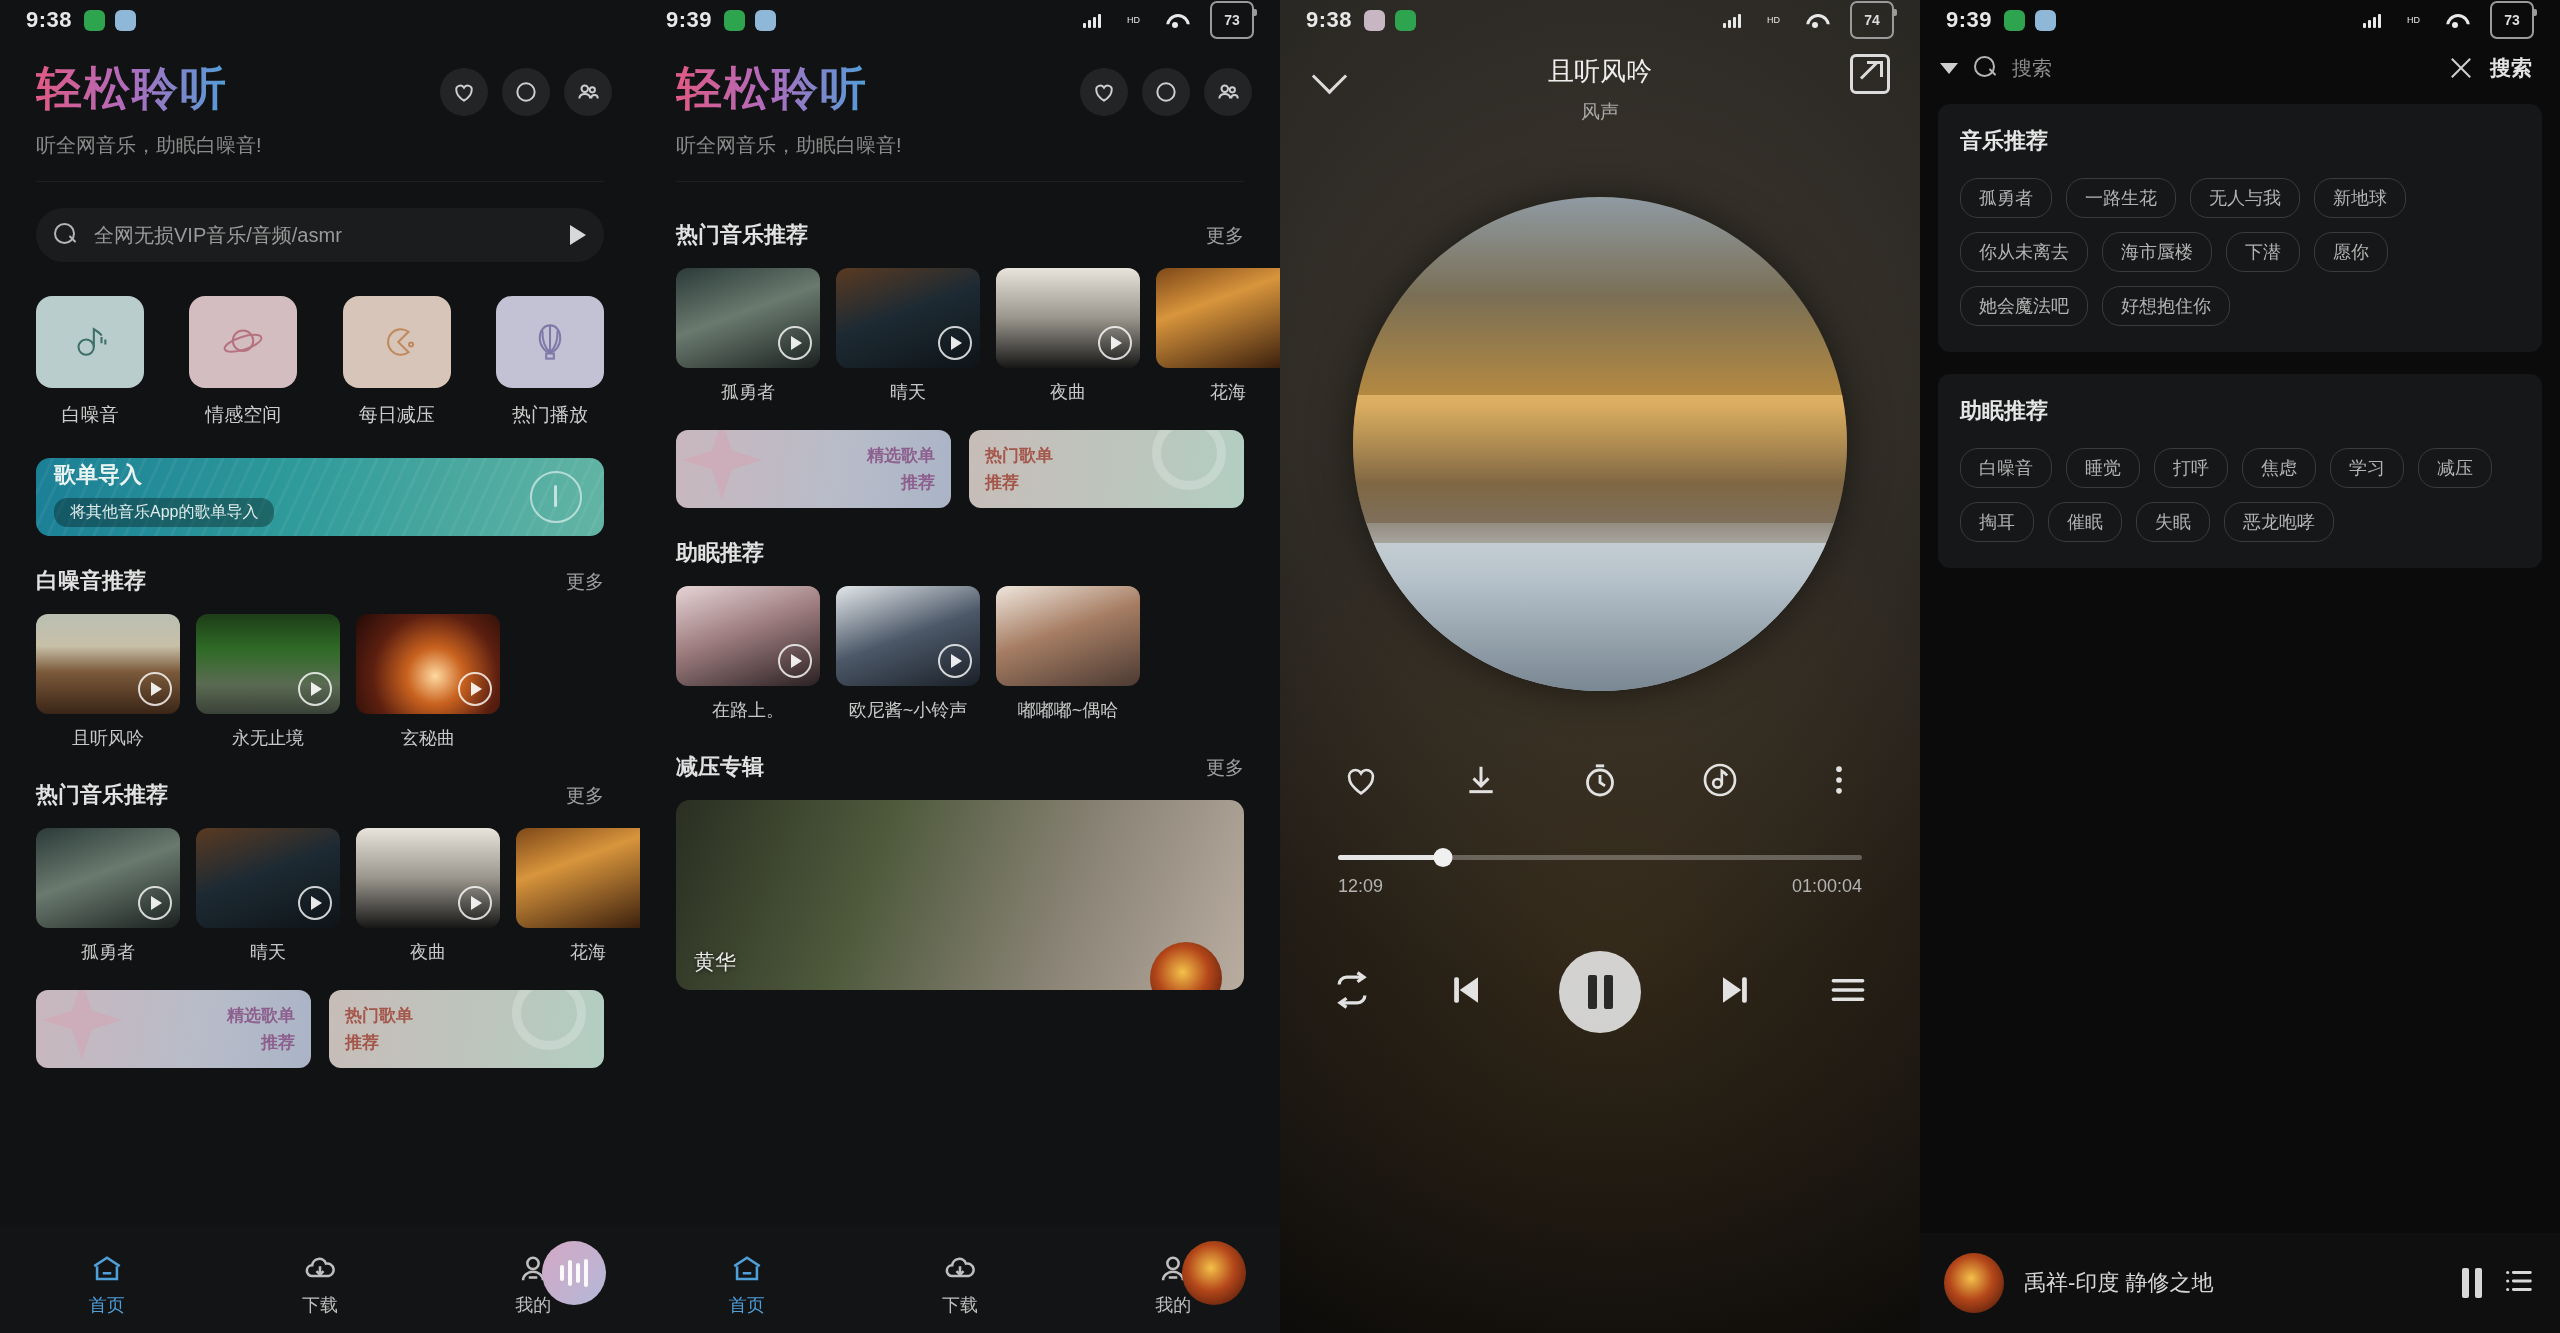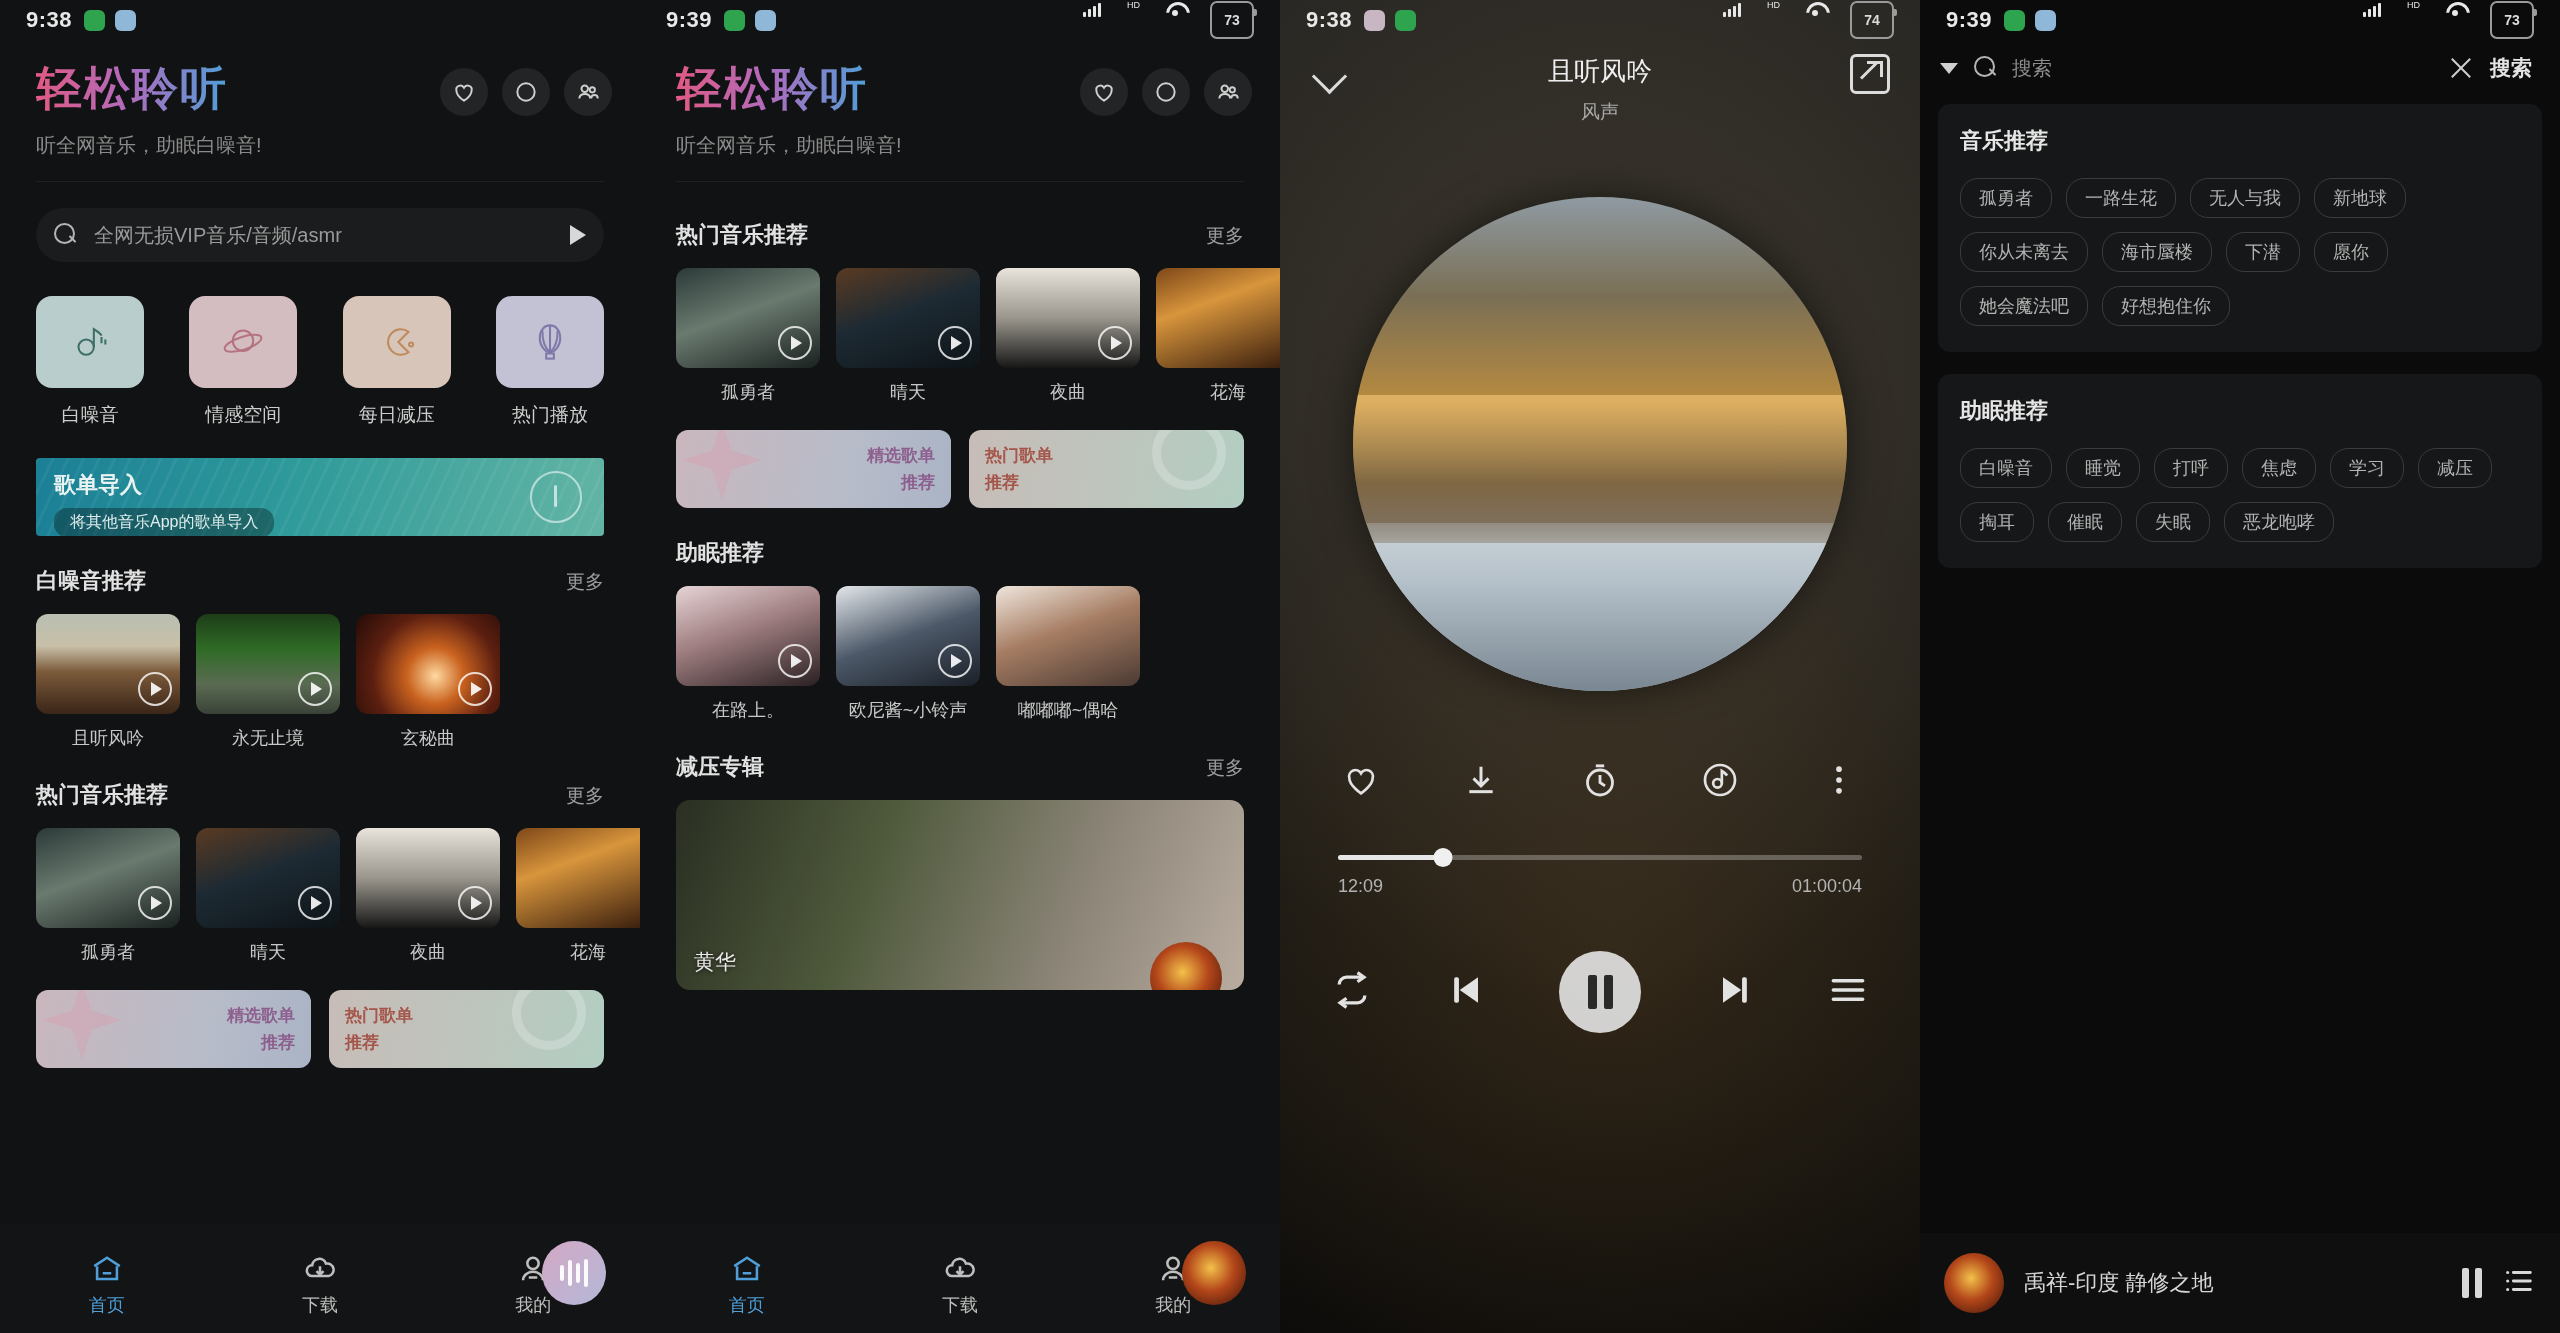--- a/index.html
+++ b/index.html
@@ -18,21 +18,21 @@
 
   
   .statusbar {
     height: 40px; display: flex; align-items: center;
     padding: 0 26px; color: #e8e8e8; font-size: 21px;
     position: relative; z-index: 20;
   }
   .sb-time { font-weight: 600; letter-spacing: .5px; font-size: 22px; }
   .sb-left-icons { display: flex; gap: 10px; margin-left: 12px; align-items: center; }
   .sb-spacer { flex: 1; }
-  .sb-right { display: flex; gap: 25px; }
+  .sb-right { display: flex; align-items: center; gap: 25px; }
   .icon-sq { width: 21px; height: 21px; border-radius: 6px; display: block; }
   .ic-wechat { background: #2ea44f; }
   .ic-blue   { background: #8fb7d8; }
   .ic-dy     { background: #c8b6c2; }
   .sig { display: flex; align-items: flex-end; gap: 2px; height: 16px; }
   .sig i { display: block; width: 3px; background: #e8e8e8; border-radius: 1px; }
   .sig i:nth-child(1){height:5px}.sig i:nth-child(2){height:8px}
   .sig i:nth-child(3){height:11px}.sig i:nth-child(4){height:14px}
   .hd { font-size: 9px; line-height: 8px; color: #e8e8e8; margin-left: 1px; }
   .wifi { width: 20px; height: 15px; position: relative; }
@@ -79,23 +79,23 @@
   .cats { display: flex; justify-content: space-between; margin: 34px 36px 0 36px; }
   .cat { width: 108px; text-align: center; }
   .cat-tile { width: 108px; height: 92px; border-radius: 16px;
               display: flex; align-items: center; justify-content: center; }
   .cat-label { color: #cdcdcd; font-size: 19px; margin-top: 14px; }
   .ct1 { background: #b9cdcc; } .ct2 { background: #d4bdc0; }
   .ct3 { background: #d6c5b8; } .ct4 { background: #c3c1d4; }
 
   
   .import {
-    margin: 30px 36px 0 36px; height: 78px; border-radius: 4px;
+    margin: 30px 36px 0 36px; height: 78px; border-radius: 14px;
     background: linear-gradient(100deg,#1b7f96 0%,#2e9a9a 45%,#63b5a4 100%);
-    position: relative; padding: 12px 18px; overflow: hidden;
+    position: relative; padding: 2px 18px; overflow: hidden;
   }
   .import::after{content:"";position:absolute;inset:0;
     background:repeating-linear-gradient(115deg,rgba(255,255,255,.05) 0 3px,transparent 3px 14px);}
   .import .ttl { color: #e9f3f2; font-size: 22px; font-weight: 600; position: relative; z-index:2; }
   .import .pill { margin-top: 8px; display: inline-block; background: rgba(0,0,0,.32);
     border-radius: 13px; color: #dfeceb; font-size: 16px; padding: 4px 16px; position: relative; z-index:2; }
   .import .disc { position: absolute; right: 22px; top: 13px; width: 52px; height: 52px;
     border: 2px solid rgba(255,255,255,.55); border-radius: 50%; z-index:2; }
   .import .disc::after{content:"";position:absolute;left:22px;top:12px;width:3px;height:22px;
     background:rgba(255,255,255,.65);border-radius:2px;}

